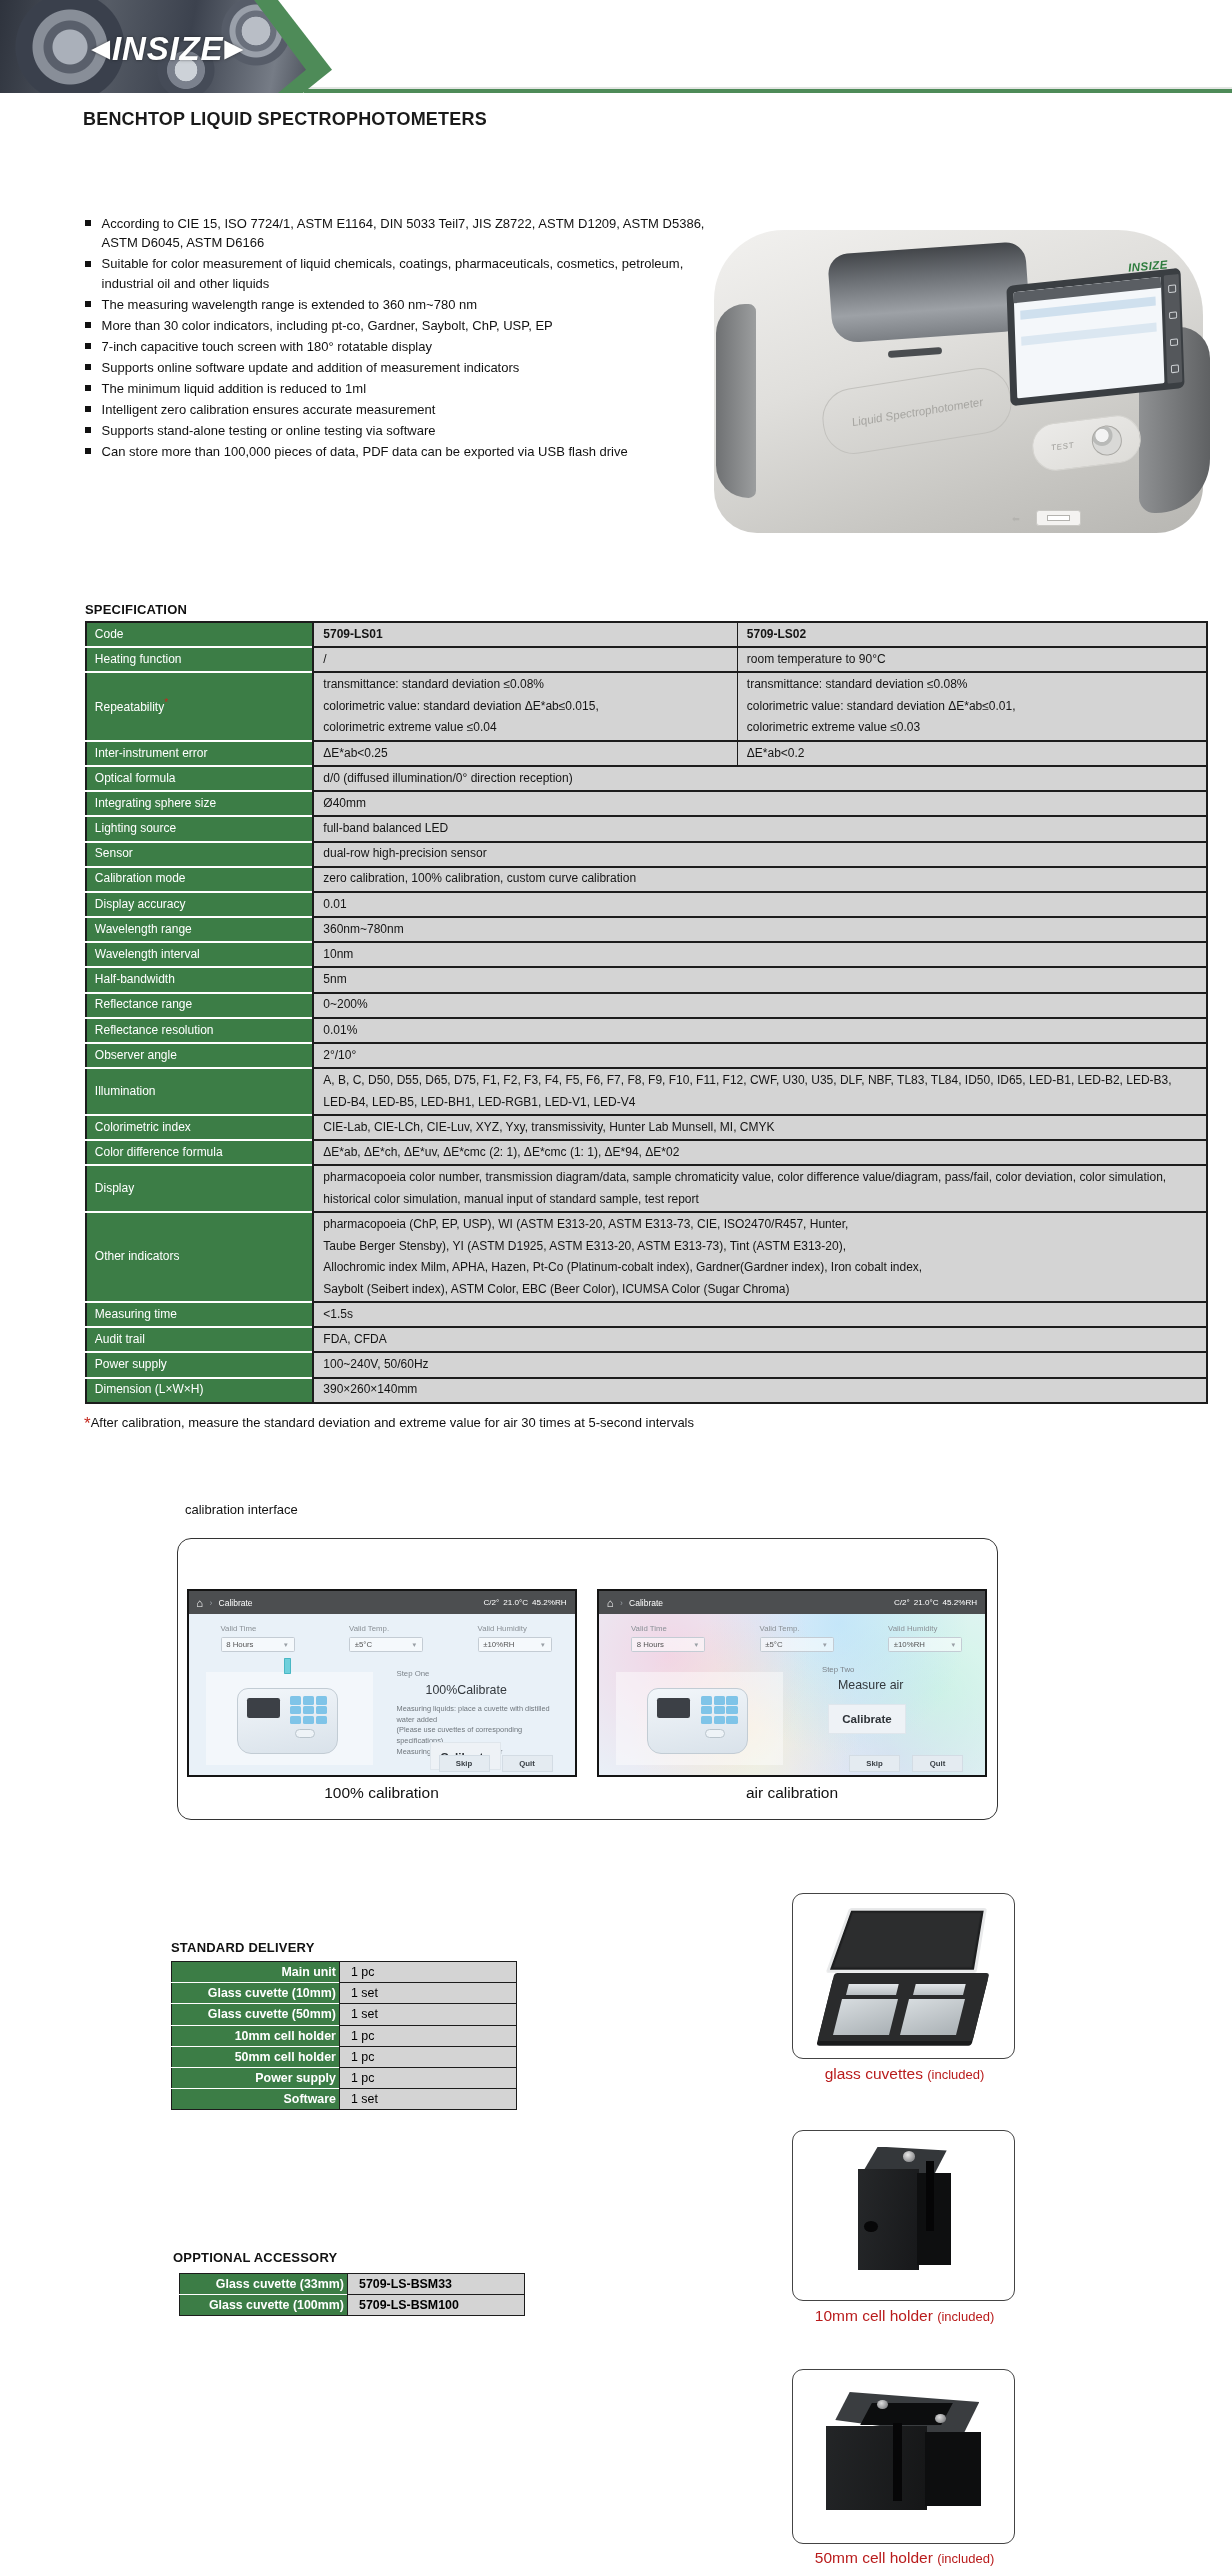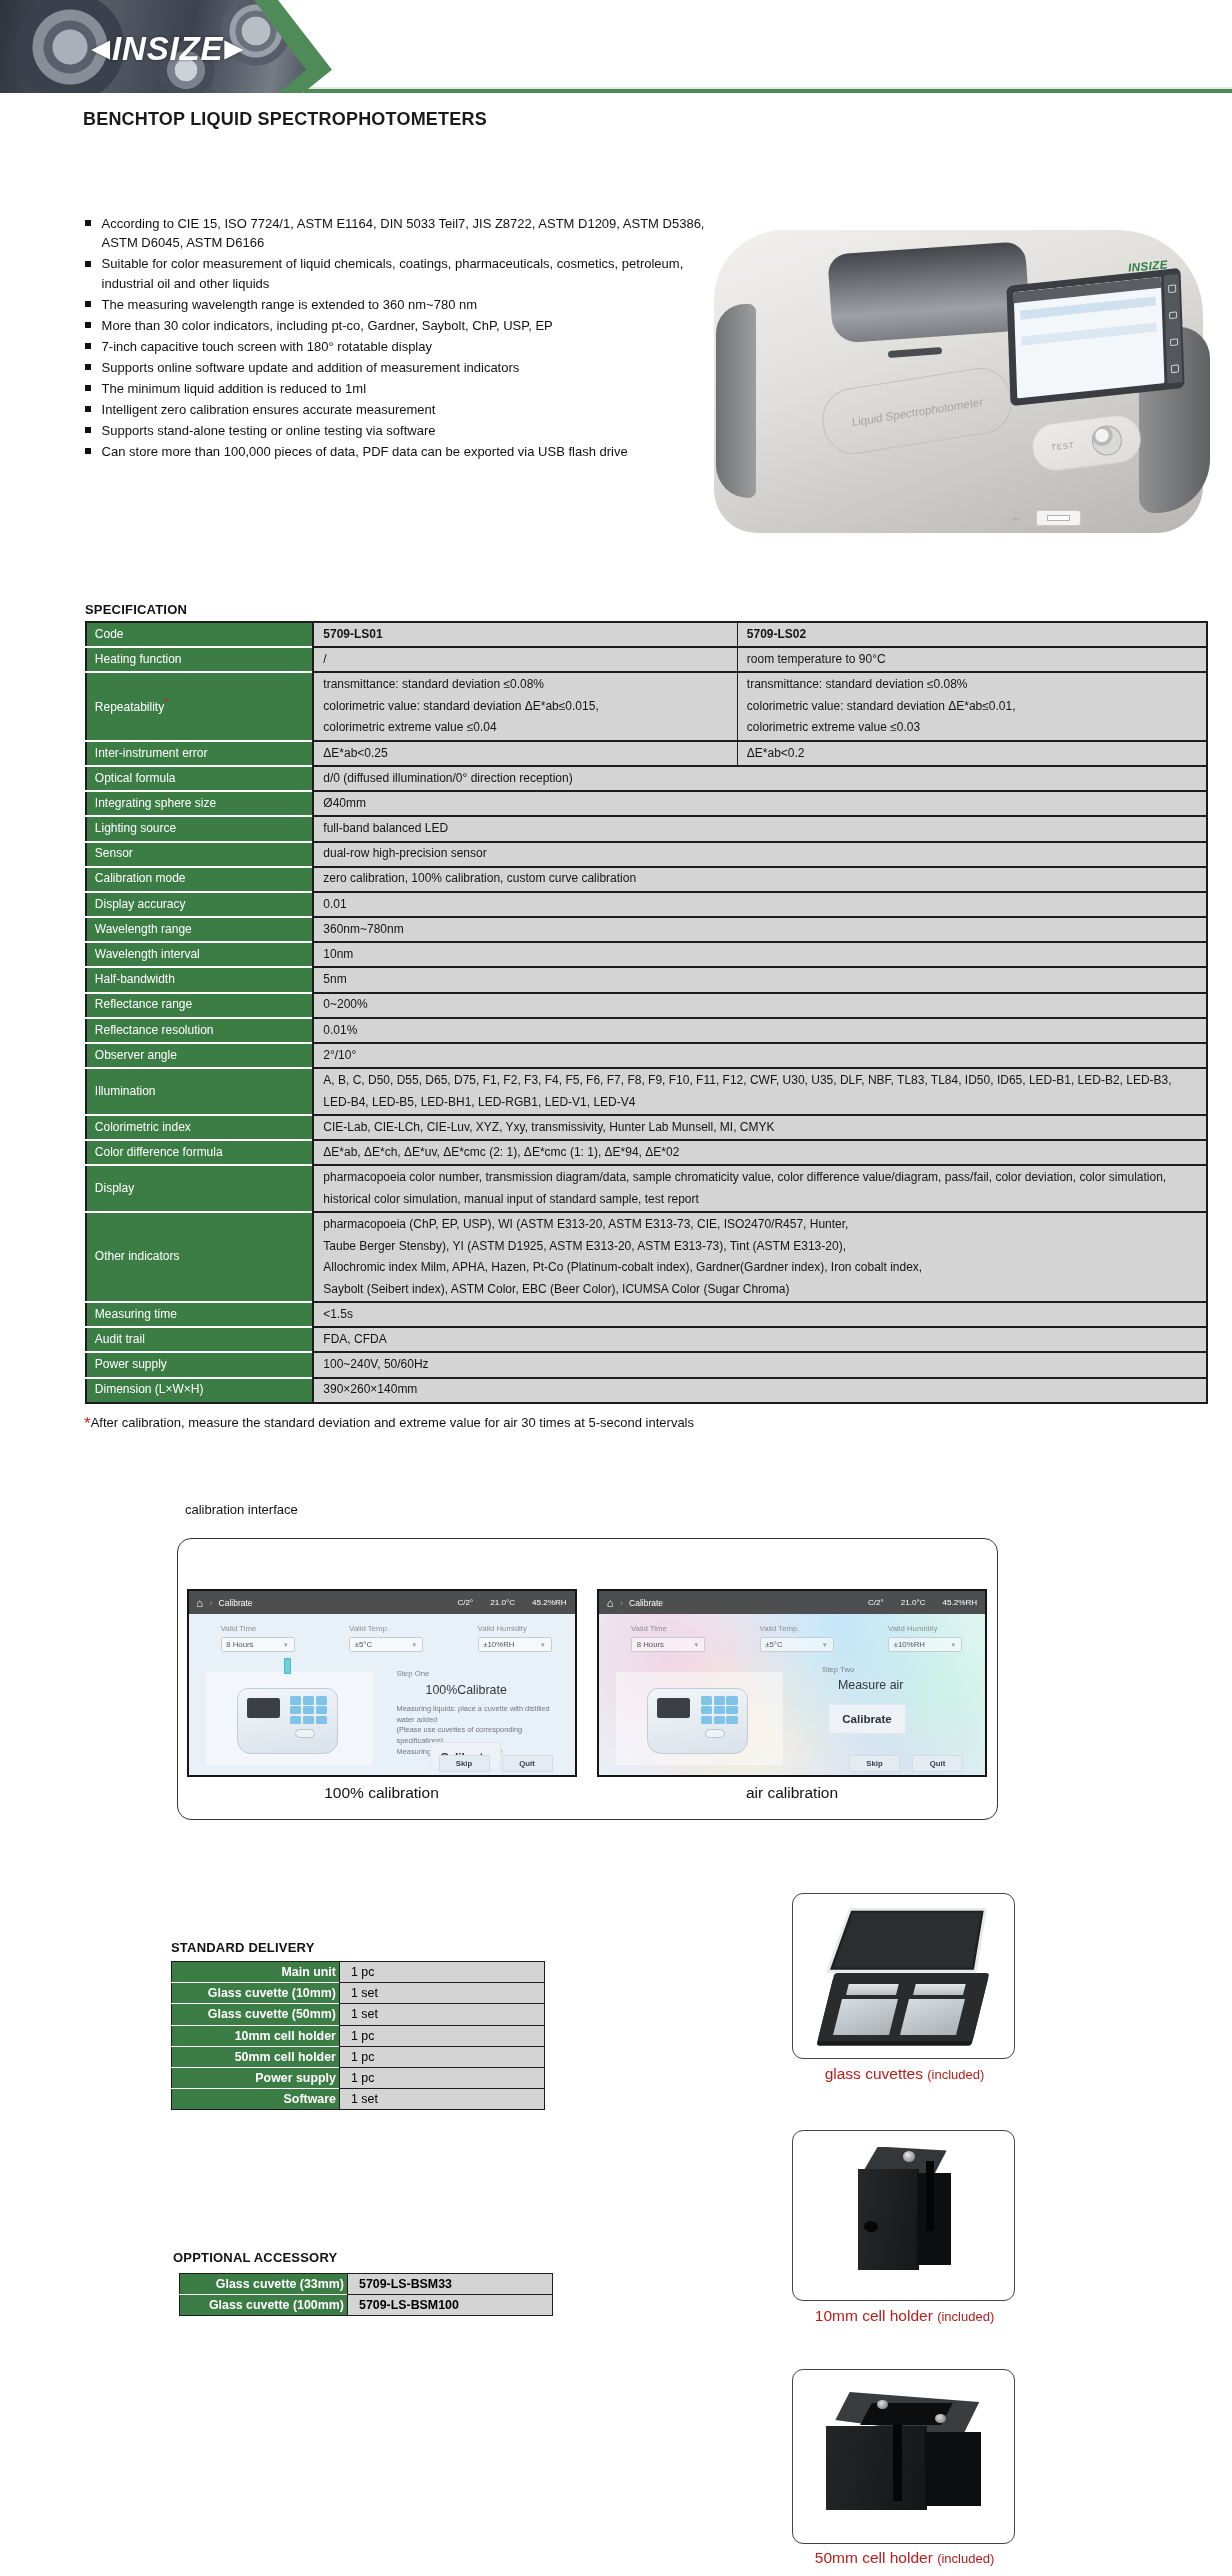--- a/index.html
+++ b/index.html
@@ -95,21 +95,21 @@
   .shot-b { left:419px; background:
       radial-gradient(circle at 18% 35%, rgba(255,170,200,.38), transparent 42%),
       radial-gradient(circle at 62% 18%, rgba(160,215,255,.45), transparent 46%),
       radial-gradient(circle at 38% 75%, rgba(255,235,170,.40), transparent 42%),
       radial-gradient(circle at 88% 55%, rgba(170,255,205,.40), transparent 46%),
       radial-gradient(circle at 75% 90%, rgba(210,180,255,.35), transparent 40%), #e9f1f8; }
   .shot .tbar { position:absolute; top:0; left:0; right:0; height:23px; background:#4c4e50; color:#fff;
       display:flex; align-items:center; padding:0 7.8px; font-size:8.5px; }
   .shot .tbar .home { font-size:11.6px; margin-right:6.2px; }
   .shot .tbar .sep { color:#9aa0a6; margin-right:6.2px; }
-  .shot .tbar .status { margin-left:auto; display:flex; gap:17px; font-size:8.1px; }
+  .shot .tbar .status { margin-left:auto; display:flex; gap:4px; font-size:8.1px; }
   .dd-row { position:absolute; top:33px; left:0; right:0; display:flex; }
   .dd { width:33.3%; padding-left:32px; }
   .dd .lb { font-size:7.8px; color:#8a9096; margin-bottom:3.9px; }
   .dd .bx { width:74px; height:15.5px; border:0.8px solid #c4ccd4; border-radius:1.6px; background:rgba(255,255,255,.55);
       font-size:7.8px; color:#555; display:flex; align-items:center; justify-content:space-between; padding:0 4.7px; }
   .dd .bx .car { color:#9aa0a6; font-size:6.2px; }
   .mini-panel { position:absolute; left:17px; top:81px; width:167px; height:93px; background:rgba(255,255,255,.45); }
   .mini-dev { position:absolute; left:31px; top:15.5px; width:101px; height:66px; background:linear-gradient(170deg,#f2f6fa,#d9e2ea);
       border:0.8px solid #c2ccd4; border-radius:11px 11px 14px 14px; }
   .mini-dev .mscr { position:absolute; left:9.3px; top:9.3px; width:33px; height:20px; background:#3c4046; border-radius:2.3px; }
@@ -134,21 +134,21 @@
   .skip-btn { left:250px; top:164px; }
   .quit-btn { left:313px; top:164px; }
   .shot-caption { position:absolute; top:245px; width:390px; text-align:center; font-size:15.5px; color:#111; }
   .cap-a { left:8.5px; } .cap-b { left:419px; }
 
   
   .mini-table { position:absolute; border-collapse:collapse; border:1.9px solid #1c1c1c; font-size:12.4px; }
   .mini-table th { background:#3c7d46; color:#fff; text-align:right; font-weight:bold; padding:3.1px 3.1px 3.1px 9.3px;
       border-top:1.9px solid #fff; border-right:1.9px solid #1c1c1c; width:168px; }
   .mini-table tr:first-child th { border-top:none; }
-  .mini-table td { background:#d4d4d4; padding:3.1px 3.1px 3.1px 11px; border-top:1.9px solid #1c1c1c; width:205px; }
+  .mini-table td { background:#d4d4d4; padding:3.1px 3.1px 3.1px 11px; border-top:1.9px solid #1c1c1c; width:177px; }
   .mini-table tr:first-child td { border-top:none; }
   .mini-table td.b { font-weight:bold; }
   .tbl-delivery { left:171px; top:1961px; }
   .tbl-accessory { left:179px; top:2273px; }
 
   
   .gal-box { position:absolute; left:792px; width:223px; border:1.6px solid #444; border-radius:11px; background:#fff; overflow:hidden; }
   .gal-cap { position:absolute; left:746px; width:317px; text-align:center; font-size:15.5px; color:#b91c1c; }
   .gal-cap .note { font-size:13px; }
   .g1 { top:1893px; height:166px; } .c1 { top:2065px; }

